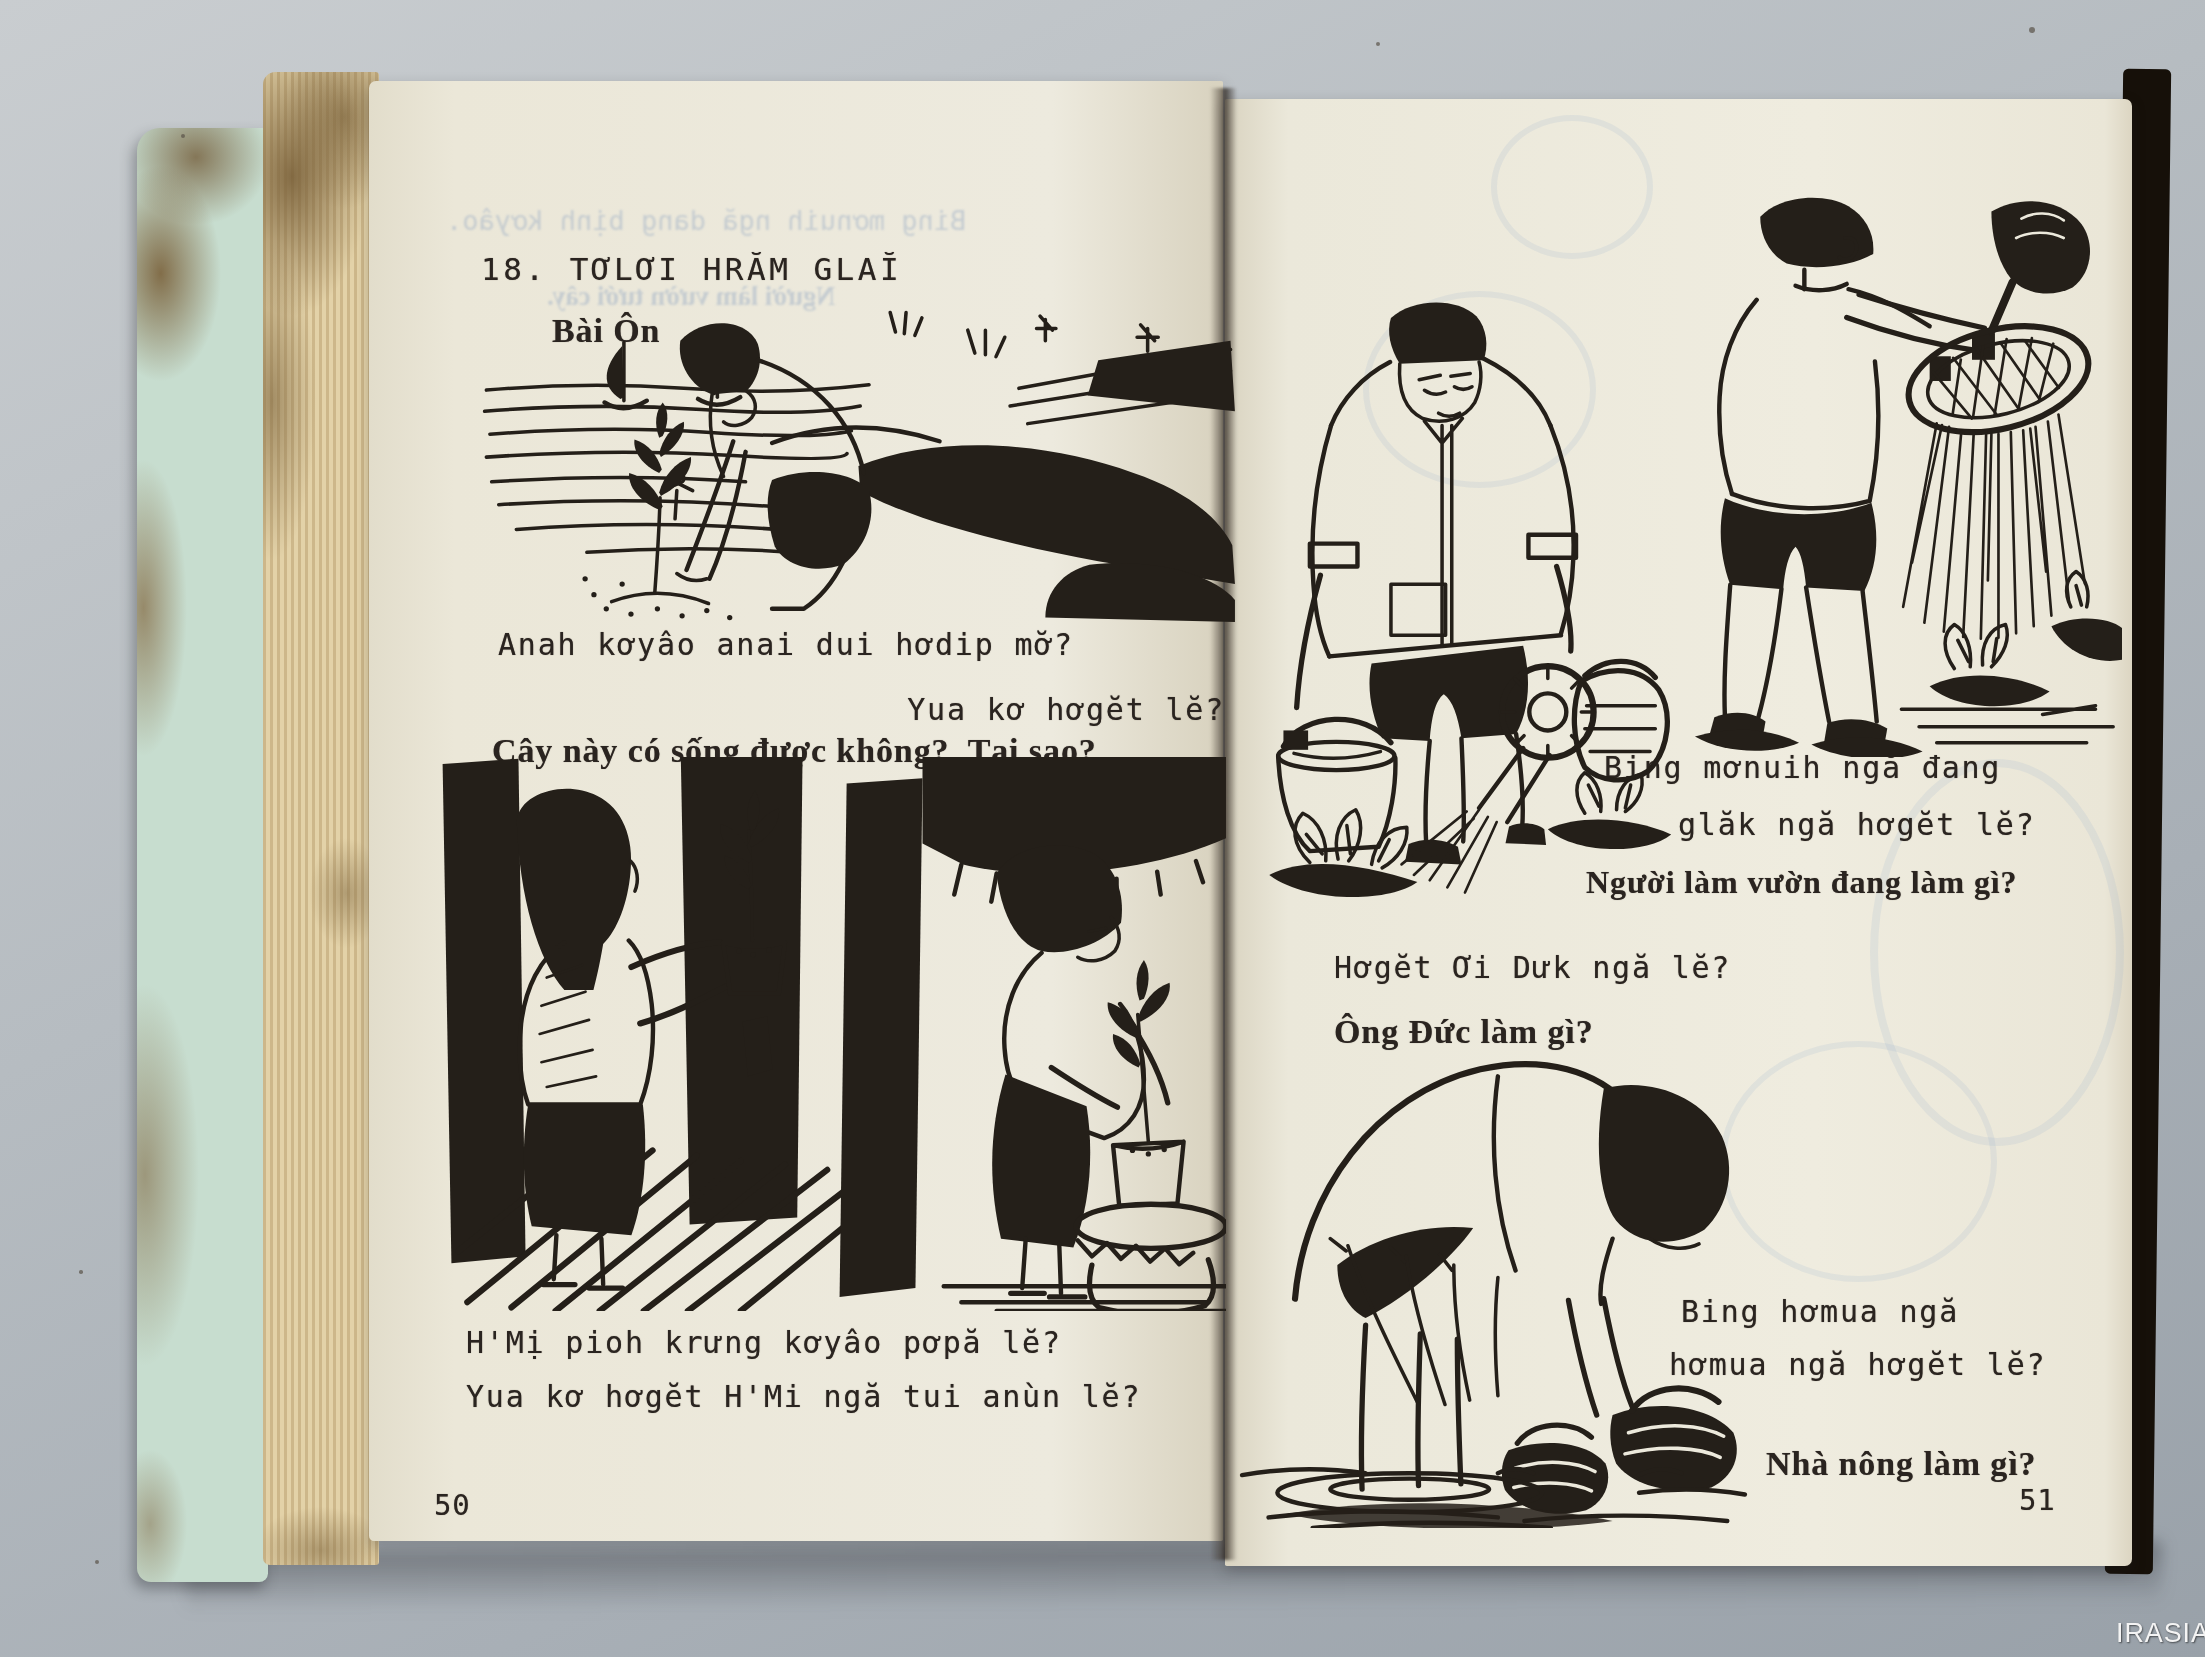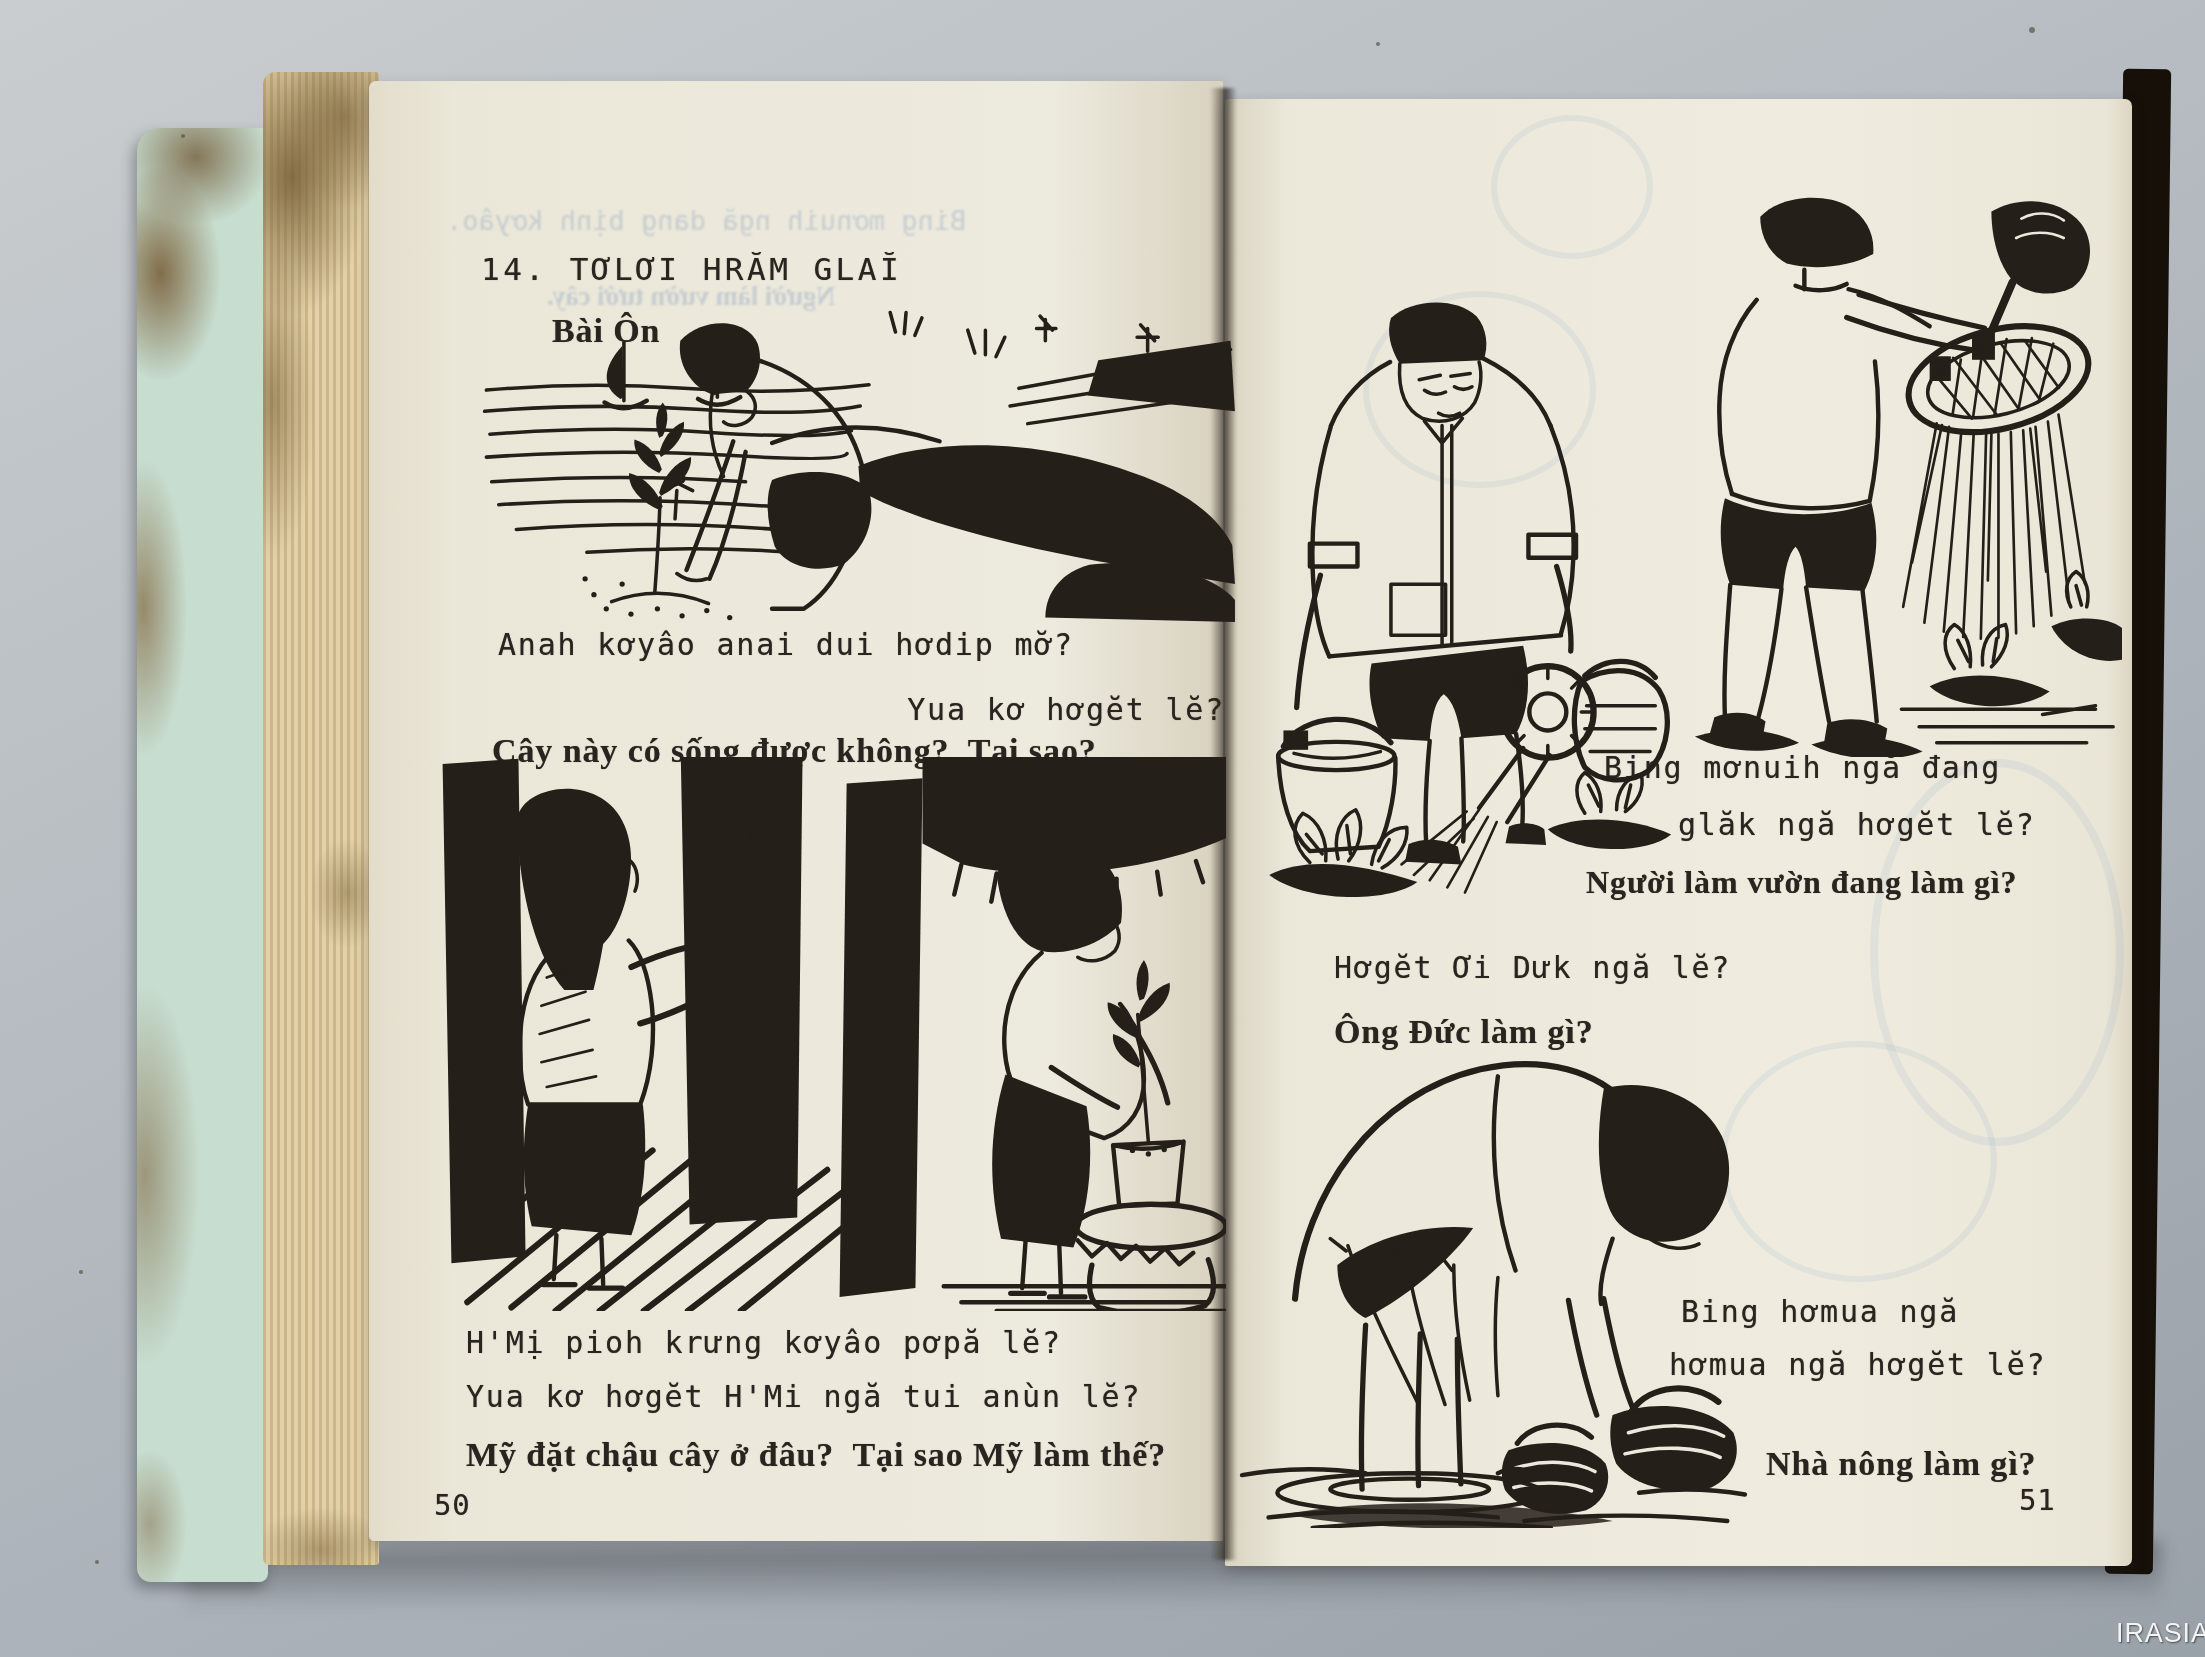--- a/index.html
+++ b/index.html
@@ -76,30 +76,29 @@
   <div class="abs gutter"></div>
 
   <span class="abs bleed txt" style="left:446px;top:205px;font-size:27px">Bing mơnuih ngă dang bịnh kơyâo.</span>
   <span class="abs bleed txt" style="left:547px;top:281px;font-size:26.5px;font-family:'Liberation Serif',serif;font-weight:700">Người làm vườn tưới cây.</span>
 
   <div class="abs bleed-circle" style="left:1363px;top:291px;width:221px;height:185px"></div>
   <div class="abs bleed-circle" style="left:1491px;top:115px;width:150px;height:132px"></div>
   <div class="abs bleed-circle" style="left:1870px;top:759px;width:238px;height:371px;border-width:8.8px"></div>
   <div class="abs bleed-circle" style="left:1720px;top:1041px;width:265px;height:229px"></div>
 
-  <span class="abs jarai title txt" style="left:481px;top:254px">14. TƠLƠI HRĂM GLAĬ</span>
+  <span class="abs jarai title txt" style="left:481px;top:254px">18. TƠLƠI HRĂM GLAĬ</span>
   <span class="abs viet txt" style="left:552px;top:314px">Bài Ôn</span>
 
   <span class="abs jarai txt" style="left:498px;top:630px">Anah kơyâo anai dui hơdip mơ̆?</span>
   <span class="abs jarai txt" style="right:981px;top:695px">Yua kơ hơgĕt lĕ?</span>
   <span class="abs viet txt" style="left:492px;top:734px">Cây này có sống được không?  Tại sao?</span>
 
   <span class="abs jarai txt" style="left:466px;top:1328px">H'Mị pioh krưng kơyâo pơpă lĕ?</span>
   <span class="abs jarai txt" style="left:466px;top:1382px">Yua kơ hơgĕt H'Mi ngă tui anùn lĕ?</span>
-  <span class="abs viet txt" style="left:466px;top:1438px">Mỹ đặt chậu cây ở đâu?  Tại sao Mỹ làm thế?</span>
 
   <span class="abs jarai pagenum txt" style="left:434px;top:1491px">50</span>
 
   <span class="abs jarai txt" style="left:1604px;top:753px">Bing mơnuih ngă đang</span>
   <span class="abs jarai txt" style="left:1678px;top:810px">glăk ngă hơgĕt lĕ?</span>
   <span class="abs viet txt" style="left:1586px;top:866px;font-size:32px">Người làm vườn đang làm gì?</span>
 
   <span class="abs jarai txt" style="left:1334px;top:953px">Hơgĕt Ơi Dưk ngă lĕ?</span>
   <span class="abs viet txt" style="left:1334px;top:1015px">Ông Đức làm gì?</span>
 

